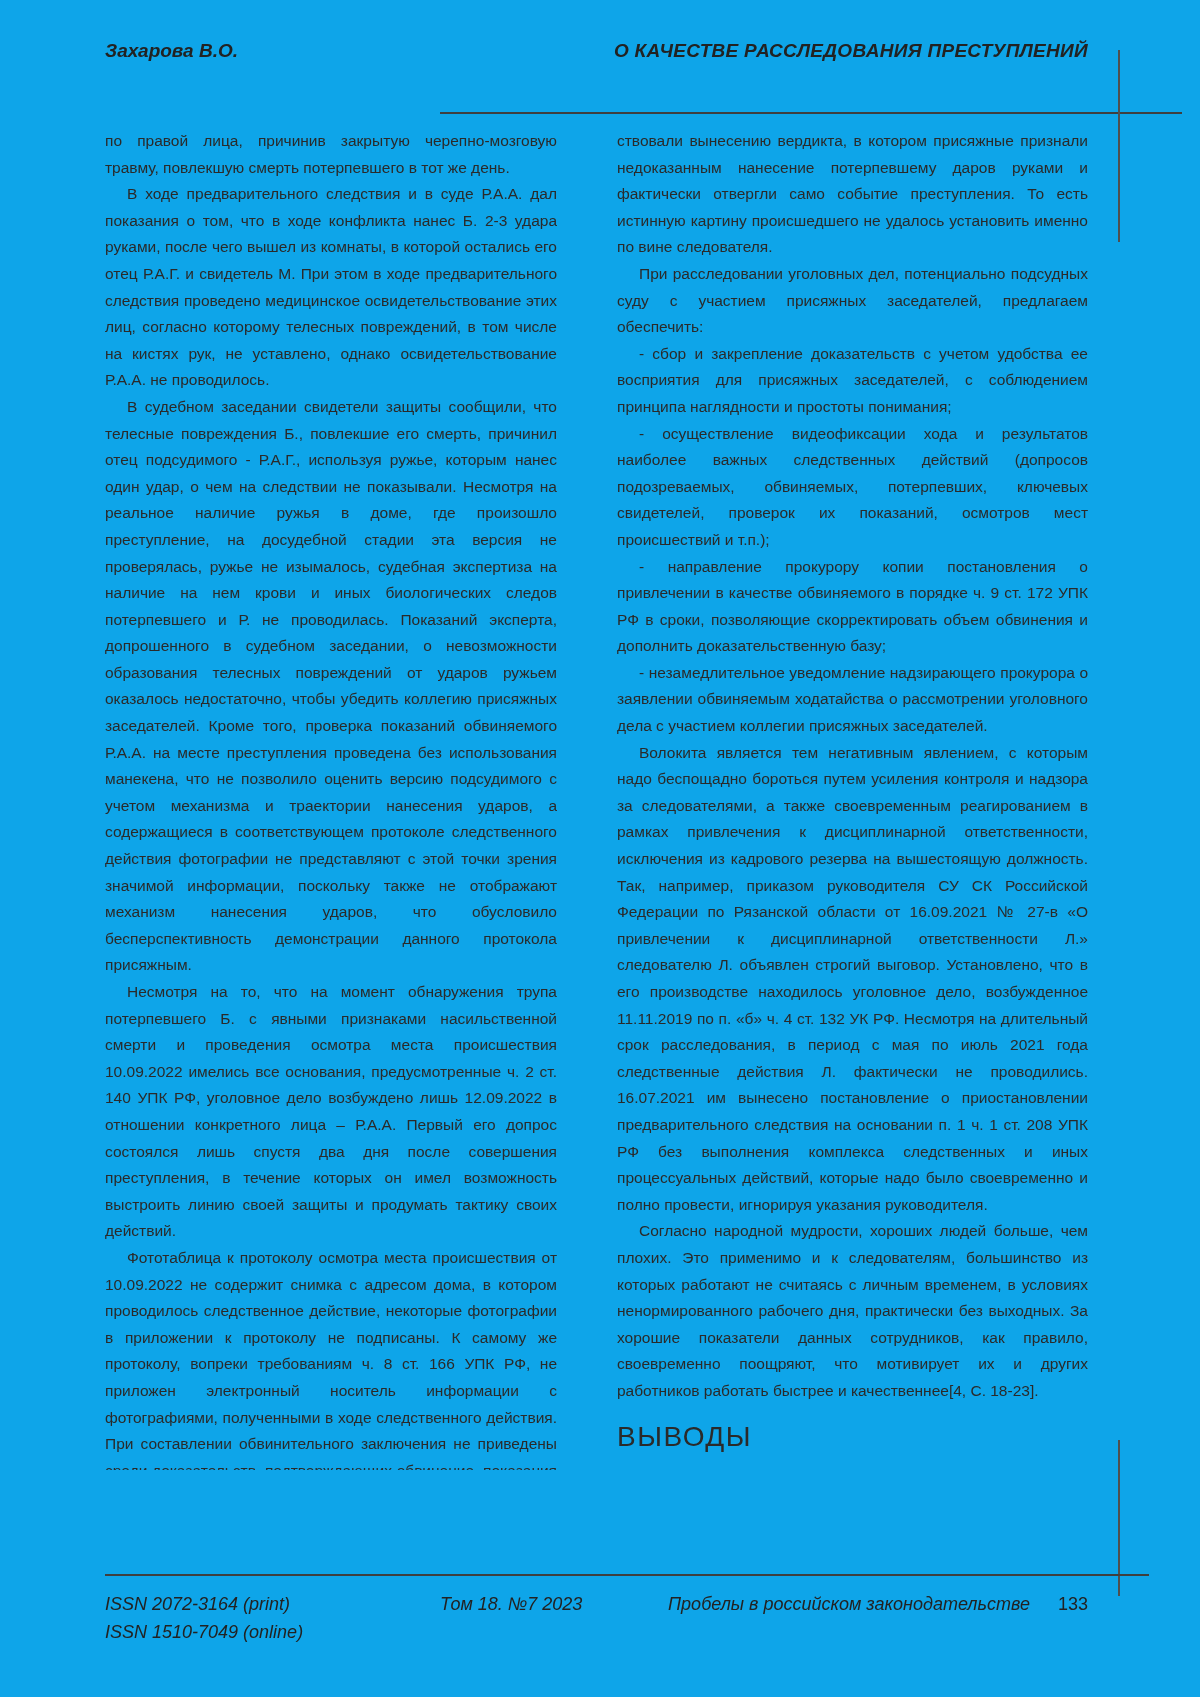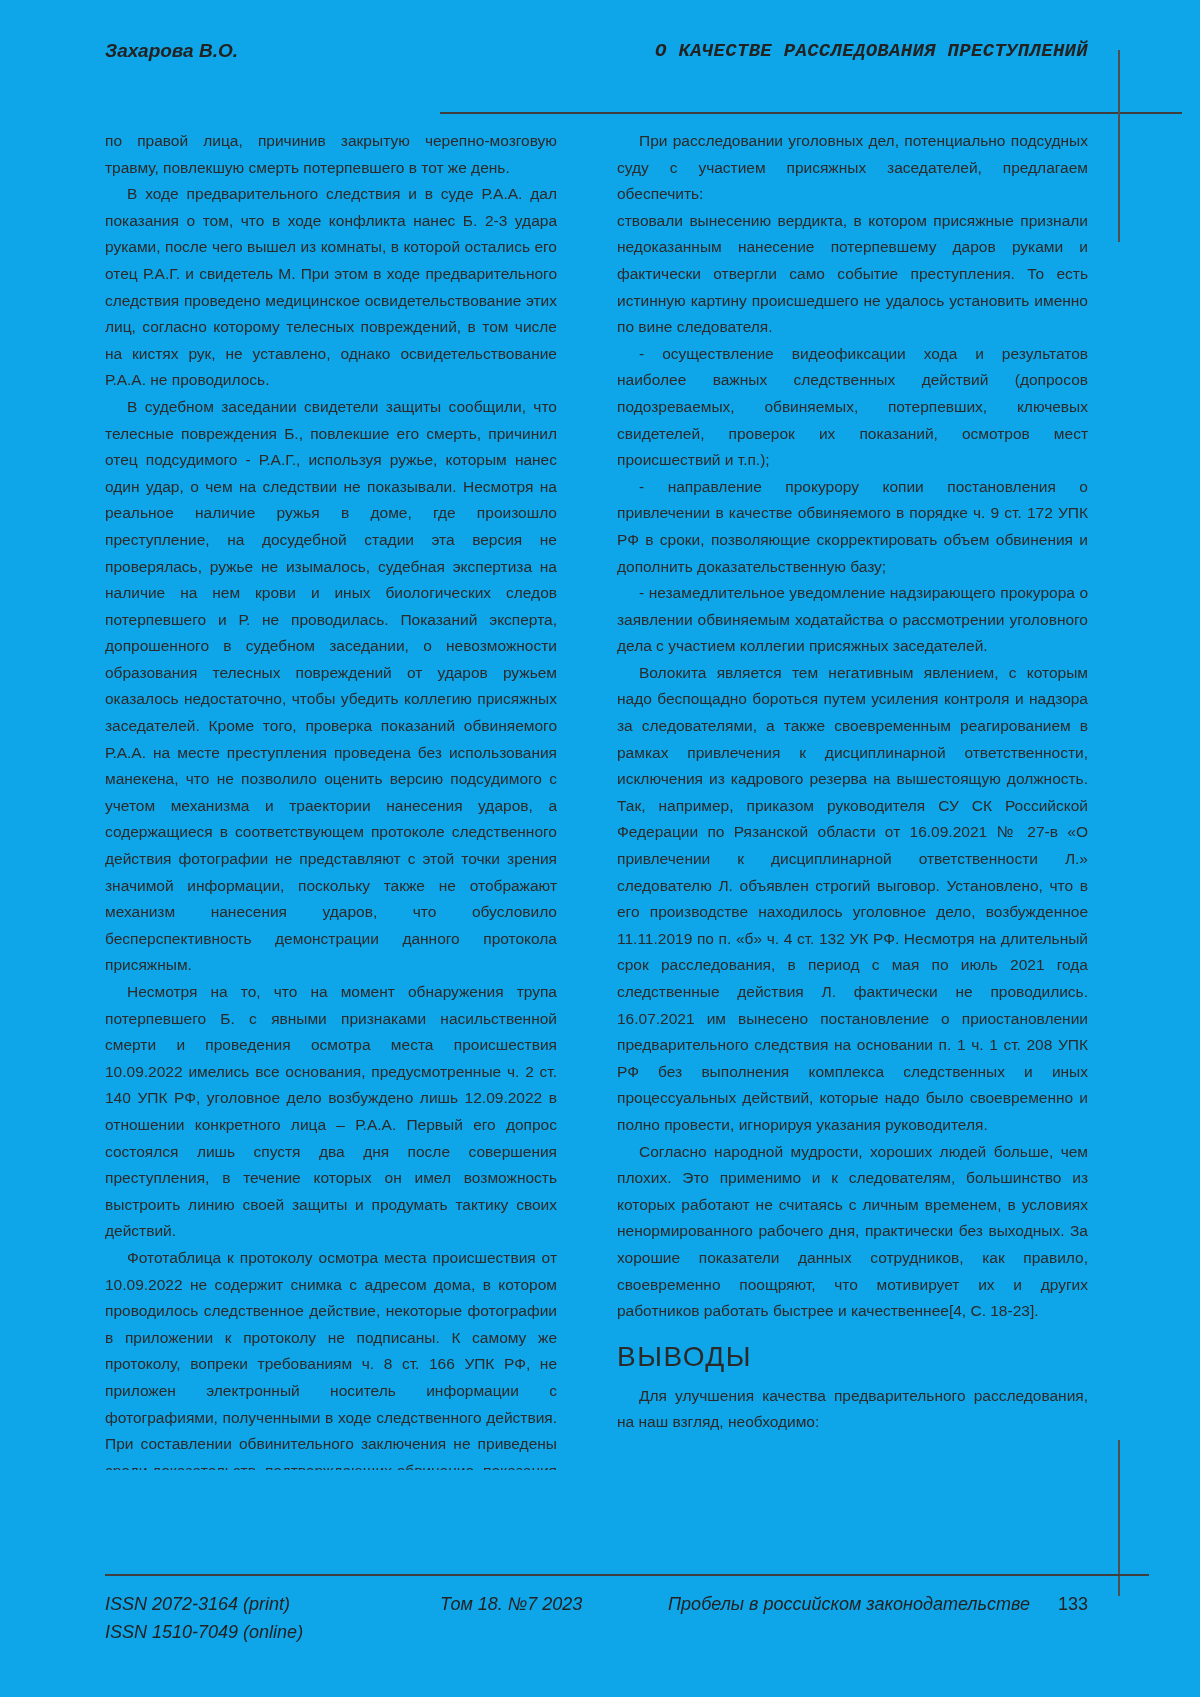--- a/index.html
+++ b/index.html
@@ -24,21 +24,20 @@
   .header-title {
     position: absolute;
     right: 112px;
     top: 40px;
     font-size: 19px;
     font-weight: bold;
     font-style: italic;
     letter-spacing: 0.3px;
     color: #222;
     text-align: right;
-    font-family: Liberation Mono, monospace;
   }
   .header-rule {
     position: absolute;
     left: 440px;
     top: 112px;
     width: 742px;
     height: 2px;
     background: #3f3f3f;
   }
   .vrule-top {
@@ -142,22 +141,23 @@
 
   <div class="columns">
     <div class="col col-left">
         <p class="para">по правой лица, причинив закрытую черепно-мозговую травму, повлекшую смерть потерпевшего в тот же день.</p>
         <p class="para indent">В ходе предварительного следствия и в суде Р.А.А. дал показания о том, что в ходе конфликта нанес Б. 2-3 удара руками, после чего вышел из комнаты, в которой остались его отец Р.А.Г. и свидетель М. При этом в ходе предварительного следствия проведено медицинское освидетельствование этих лиц, согласно которому телесных повреждений, в том числе на кистях рук, не уставлено, однако освидетельствование Р.А.А. не проводилось.</p>
         <p class="para indent">В судебном заседании свидетели защиты сообщили, что телесные повреждения Б., повлекшие его смерть, причинил отец подсудимого - Р.А.Г., используя ружье, которым нанес один удар, о чем на следствии не показывали. Несмотря на реальное наличие ружья в доме, где произошло преступление, на досудебной стадии эта версия не проверялась, ружье не изымалось, судебная экспертиза на наличие на нем крови и иных биологических следов потерпевшего и Р. не проводилась. Показаний эксперта, допрошенного в судебном заседании, о невозможности образования телесных повреждений от ударов ружьем оказалось недостаточно, чтобы убедить коллегию присяжных заседателей. Кроме того, проверка показаний обвиняемого Р.А.А. на месте преступления проведена без использования манекена, что не позволило оценить версию подсудимого с учетом механизма и траектории нанесения ударов, а содержащиеся в соответствующем протоколе следственного действия фотографии не представляют с этой точки зрения значимой информации, поскольку также не отображают механизм нанесения ударов, что обусловило бесперспективность демонстрации данного протокола присяжным.</p>
         <p class="para indent">Несмотря на то, что на момент обнаружения трупа потерпевшего Б. с явными признаками насильственной смерти и проведения осмотра места происшествия 10.09.2022 имелись все основания, предусмотренные ч. 2 ст. 140 УПК РФ, уголовное дело возбуждено лишь 12.09.2022 в отношении конкретного лица – Р.А.А. Первый его допрос состоялся лишь спустя два дня после совершения преступления, в течение которых он имел возможность выстроить линию своей защиты и продумать тактику своих действий.</p>
         <p class="para indent">Фототаблица к протоколу осмотра места происшествия от 10.09.2022 не содержит снимка с адресом дома, в котором проводилось следственное действие, некоторые фотографии в приложении к протоколу не подписаны. К самому же протоколу, вопреки требованиям ч. 8 ст. 166 УПК РФ, не приложен электронный носитель информации с фотографиями, полученными в ходе следственного действия. При составлении обвинительного заключения не приведены среди доказательств, подтверждающих обвинение, показания свидетеля Р.А.Г. с кратким содержанием, а в списке лиц, подлежащих вызову в судебное заседание, не указан эксперт К., что исключило для стороны обвинения возможность заявления ходатайства председательствующему о вызове эксперта в суд и повлекло дополнительные трудности, обусловленные необходимостью государственному обвинителю самостоятельно обеспечивать его явку из неближнего населенного пункта (г. Котлас) в с. Верхняя Тойма.</p>
       </div>
     <div class="col col-right">
+        <p class="para">ствовали вынесению вердикта, в котором присяжные признали недоказанным нанесение потерпевшему даров руками и фактически отвергли само событие преступления. То есть истинную картину происшедшего не удалось установить именно по вине следователя.</p>
         <p class="para indent">При расследовании уголовных дел, потенциально подсудных суду с участием присяжных заседателей, предлагаем обеспечить:</p>
-        <p class="para">ствовали вынесению вердикта, в котором присяжные признали недоказанным нанесение потерпевшему даров руками и фактически отвергли само событие преступления. То есть истинную картину происшедшего не удалось установить именно по вине следователя.</p>
+        <p class="para indent">- сбор и закрепление доказательств с учетом удобства ее восприятия для присяжных заседателей, с соблюдением принципа наглядности и простоты понимания;</p>
         <p class="para indent">- осуществление видеофиксации хода и результатов наиболее важных следственных действий (допросов подозреваемых, обвиняемых, потерпевших, ключевых свидетелей, проверок их показаний, осмотров мест происшествий и т.п.);</p>
         <p class="para indent">- направление прокурору копии постановления о привлечении в качестве обвиняемого в порядке ч. 9 ст. 172 УПК РФ в сроки, позволяющие скорректировать объем обвинения и дополнить доказательственную базу;</p>
         <p class="para indent">- незамедлительное уведомление надзирающего прокурора о заявлении обвиняемым ходатайства о рассмотрении уголовного дела с участием коллегии присяжных заседателей.</p>
         <p class="para indent">Волокита является тем негативным явлением, с которым надо беспощадно бороться путем усиления контроля и надзора за следователями, а также своевременным реагированием в рамках привлечения к дисциплинарной ответственности, исключения из кадрового резерва на вышестоящую должность. Так, например, приказом руководителя СУ СК Российской Федерации по Рязанской области от 16.09.2021 № 27-в «О привлечении к дисциплинарной ответственности Л.» следователю Л. объявлен строгий выговор. Установлено, что в его производстве находилось уголовное дело, возбужденное 11.11.2019 по п. «б» ч. 4 ст. 132 УК РФ. Несмотря на длительный срок расследования, в период с мая по июль 2021 года следственные действия Л. фактически не проводились. 16.07.2021 им вынесено постановление о приостановлении предварительного следствия на основании п. 1 ч. 1 ст. 208 УПК РФ без выполнения комплекса следственных и иных процессуальных действий, которые надо было своевременно и полно провести, игнорируя указания руководителя.</p>
         <p class="para indent">Согласно народной мудрости, хороших людей больше, чем плохих. Это применимо и к следователям, большинство из которых работают не считаясь с личным временем, в условиях ненормированного рабочего дня, практически без выходных. За хорошие показатели данных сотрудников, как правило, своевременно поощряют, что мотивирует их и других работников работать быстрее и качественнее[4, С. 18-23].</p>
         <h2 class="section-heading">ВЫВОДЫ</h2>
         <p class="para indent">Для улучшения качества предварительного расследования, на наш взгляд, необходимо:</p>
       </div>
   </div>
 

